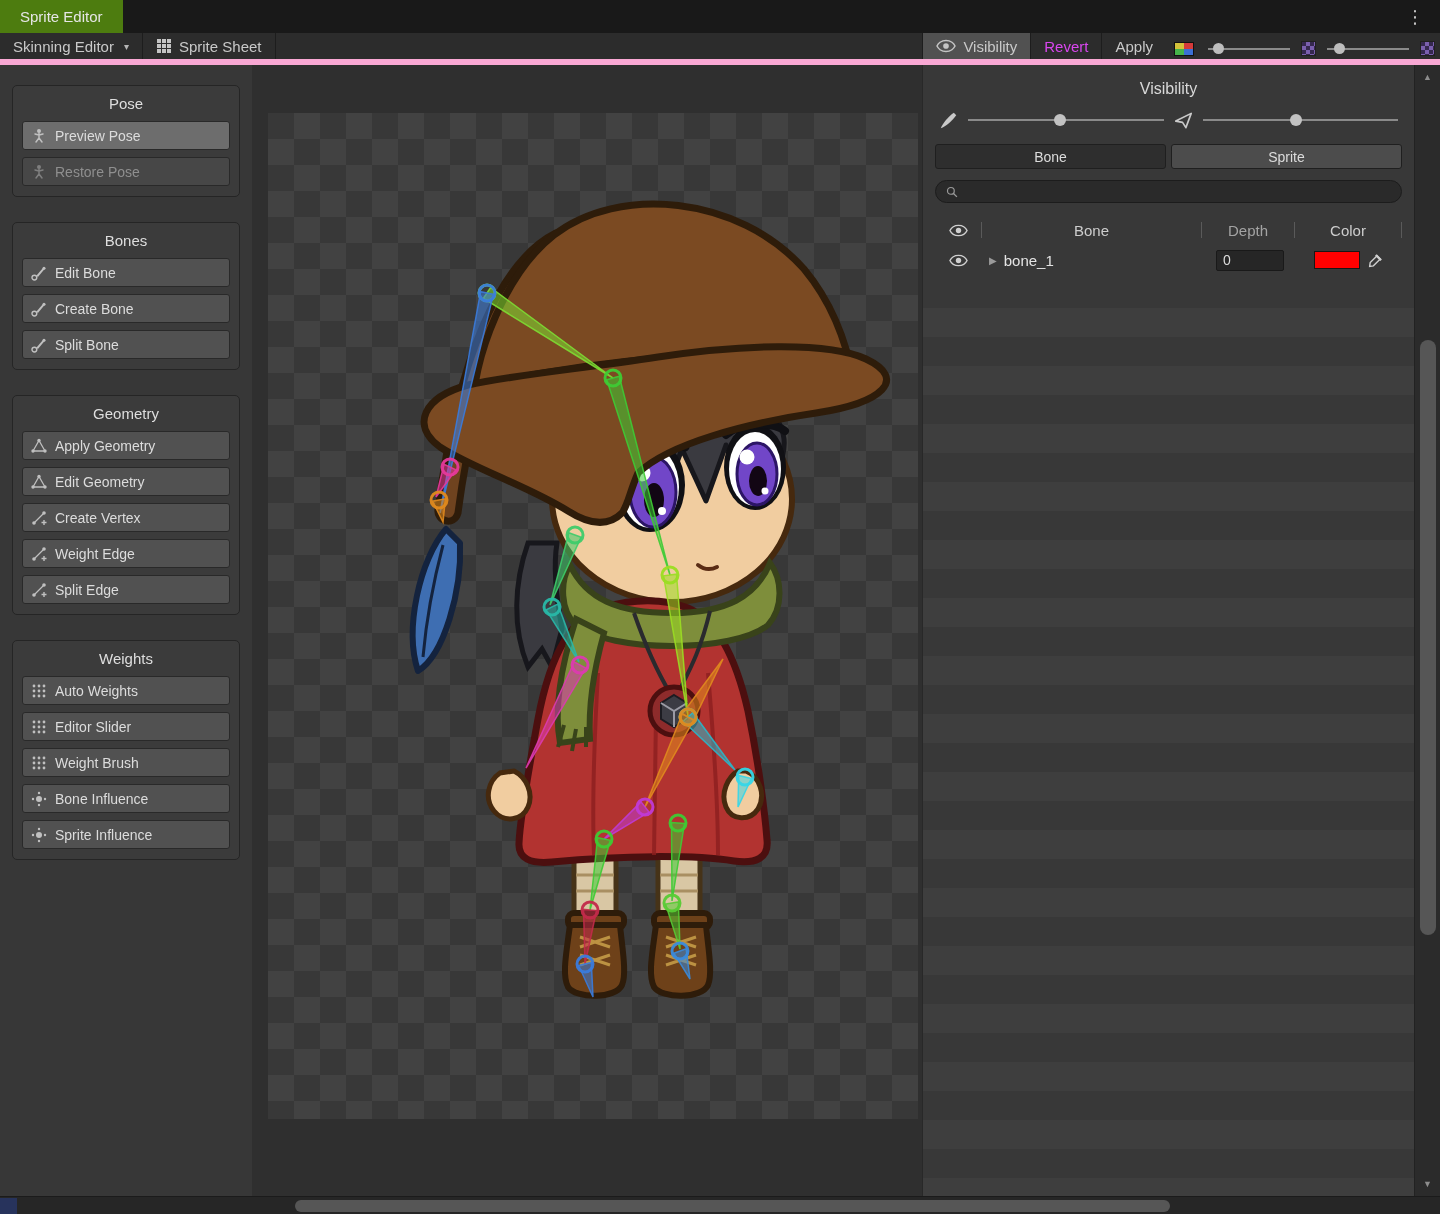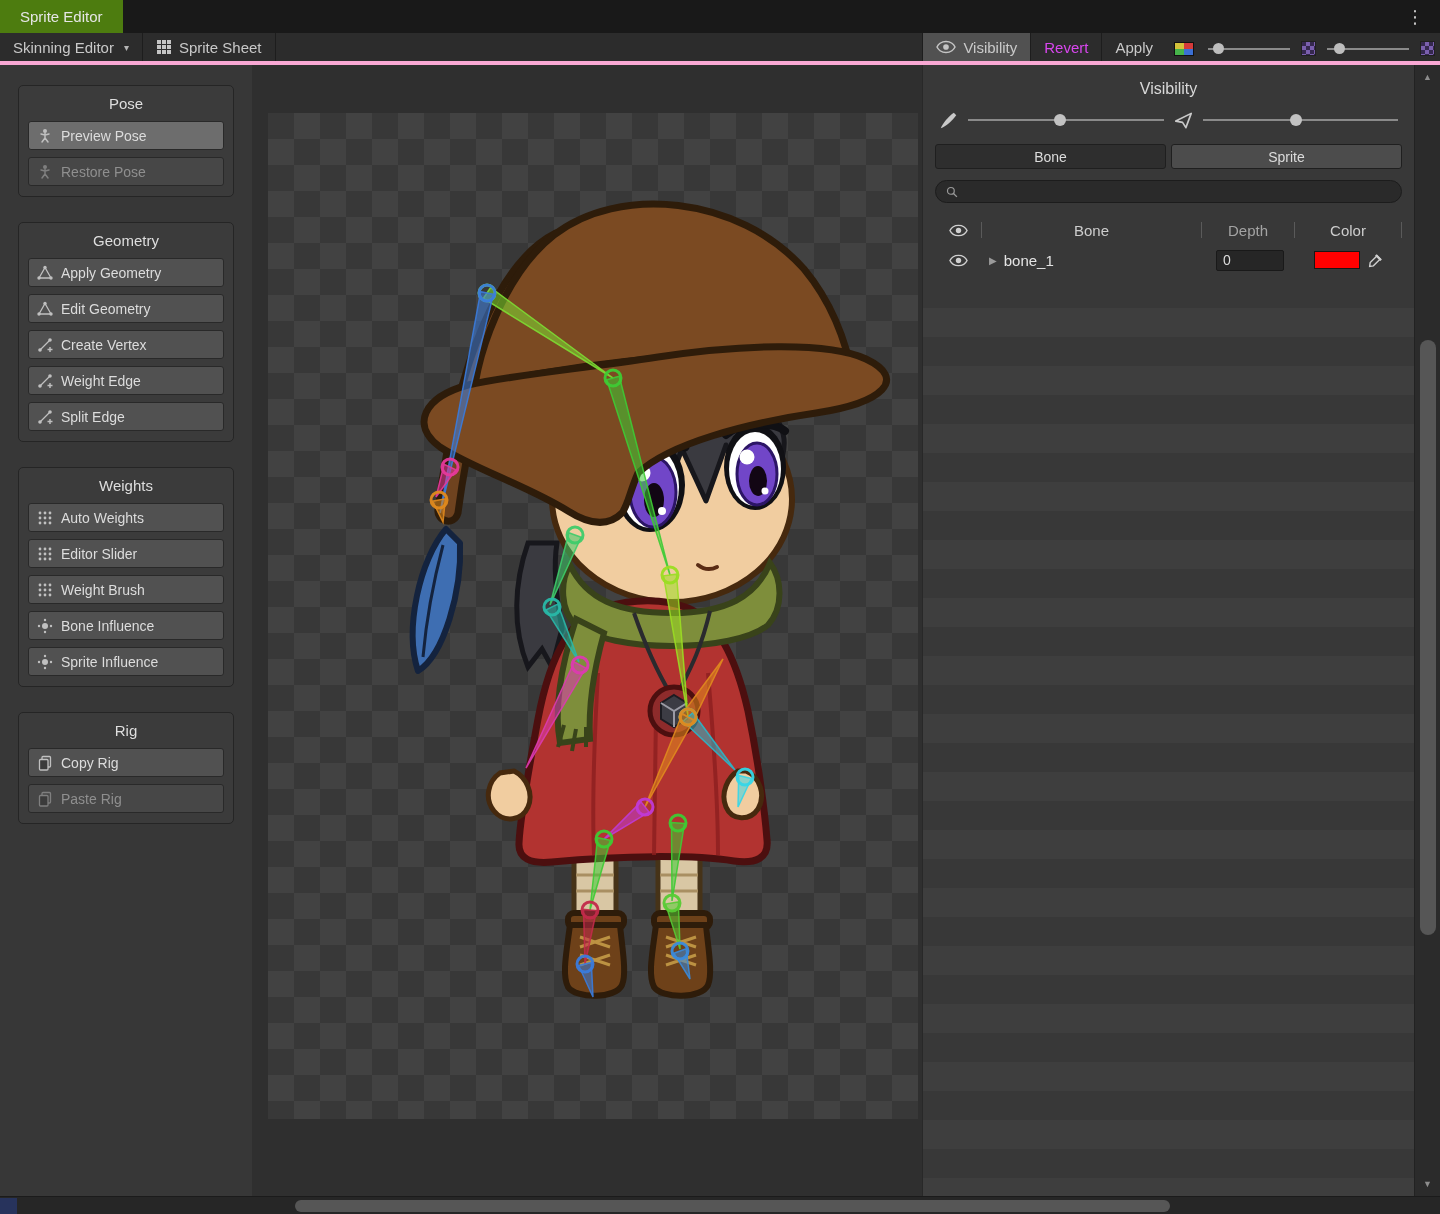--- a/index.html
+++ b/index.html
@@ -6,41 +6,41 @@
 html,body{width:1440px;height:1214px;overflow:hidden;background:#383838;
   font-family:"Liberation Sans",sans-serif;color:#d6d6d6;font-size:15px}
 .window{display:flex;flex-direction:column;width:1440px;height:1214px}
 
 
 .titlebar{height:33px;background:#191919;display:flex;align-items:stretch;position:relative;flex:0 0 auto}
 .doc-tab{background:#4d7c0f;padding:0 20px;display:flex;align-items:center;color:#e6e6e6;font-size:15px}
 .kebab{position:absolute;right:16px;top:0;height:33px;display:flex;align-items:center;color:#cfcfcf;font-size:18px}
 
 
-.toolbar{height:32px;background:#2c2c2c;border-bottom:4px solid #f9a8d4;display:flex;align-items:stretch;flex:0 0 auto}
+.toolbar{height:32px;background:#2c2c2c;border-bottom:6px solid #f9a8d4;display:flex;align-items:stretch;flex:0 0 auto}
 .tb-btn{display:flex;align-items:center;gap:7px;padding:0 13px;background:transparent;border:none;color:#c9c9c9;font-size:15px;font-family:inherit;cursor:default;white-space:nowrap}
 .tb-btn .caret{font-size:10px;color:#b5b5b5;margin-left:3px}
 .tb-sep{width:1px;background:#1d1d1d;flex:0 0 auto}
 .tb-spacer{flex:1}
 .tb-btn.toggled{background:#515151;border-left:1px solid #1d1d1d;border-right:1px solid #1d1d1d}
 .tb-btn.disabled{color:#d946ef}
 .ic{width:16px;height:16px;color:#c4c4c4}
 .color-chip{width:20px;height:14px;margin:9px 8px 0;border:1px solid #111;
   background:conic-gradient(#d43a3a 0 25%,#3b6fd4 0 50%,#46b44a 0 75%,#d4c23a 0);flex:0 0 auto}
 .tb-slider{position:relative;width:82px;height:32px;margin:0 6px;flex:0 0 auto}
 .tb-slider .track{position:absolute;left:0;right:0;top:15px;height:2px;background:#8a8a8a}
 .tb-slider .knob{position:absolute;top:10px;width:11px;height:11px;border-radius:50%;background:#bdbdbd;margin-left:-5px}
 .checker-chip{width:15px;height:15px;margin:8px 5px 0;border:1px solid #202020;flex:0 0 auto;
   background:conic-gradient(#7a5fae 0 25%,#35284f 0 50%,#7a5fae 0 75%,#35284f 0);background-size:8px 8px}
 
 
 .main{flex:1;display:flex;min-height:0}
 
 
-.sidebar{width:252px;background:#373737;padding:20px 18px;flex:0 0 auto;overflow:hidden}
+.sidebar{width:252px;background:#373737;padding:20px 12px;flex:0 0 auto;overflow:hidden}
 .group{border:1px solid #252525;border-radius:5px;background:#3b3b3b;padding:9px 9px 3px;margin-bottom:25px}
 .group-title{text-align:center;color:#dedede;margin-bottom:9px}
 .sbtn{display:flex;align-items:center;gap:8px;width:100%;height:29px;margin-bottom:7px;background:#515151;
   border:1px solid #292929;border-radius:3px;color:#dcdcdc;font-size:14px;font-family:inherit;padding:0 8px;cursor:default;white-space:nowrap}
 .sbtn.active{background:#6d6d6d}
 .sbtn.disabled{background:#474747;color:#8f8f8f}
 .sbtn .ic{flex:0 0 auto;color:#c0c0c0}
 .sbtn.disabled .ic{color:#7f7f7f}
 
 
@@ -235,20 +235,41 @@
           <span>Preview Pose</span>
         </button>
         <button class="sbtn disabled">
           <svg class="ic">
               <use href="#i-pose"></use>
             </svg>
           <span>Restore Pose</span>
         </button>
       </div>
 
+      <div class="group">
+        <div class="group-title">Bones</div>
+        <button class="sbtn">
+          <svg class="ic">
+              <use href="#i-bone"></use>
+            </svg>
+          <span>Edit Bone</span>
+        </button>
+        <button class="sbtn">
+          <svg class="ic">
+              <use href="#i-bone"></use>
+            </svg>
+          <span>Create Bone</span>
+        </button>
+        <button class="sbtn">
+          <svg class="ic">
+              <use href="#i-bone"></use>
+            </svg>
+          <span>Split Bone</span>
+        </button>
+      </div>
 
       <div class="group">
         <div class="group-title">Geometry</div>
         <button class="sbtn">
           <svg class="ic">
               <use href="#i-geom"></use>
             </svg>
           <span>Apply Geometry</span>
         </button>
         <button class="sbtn">
@@ -304,35 +325,20 @@
           <span>Bone Influence</span>
         </button>
         <button class="sbtn">
           <svg class="ic">
               <use href="#i-influence"></use>
             </svg>
           <span>Sprite Influence</span>
         </button>
       </div>
 
-      <div class="group">
-        <div class="group-title">Rig</div>
-        <button class="sbtn">
-          <svg class="ic">
-              <use href="#i-copy"></use>
-            </svg>
-          <span>Copy Rig</span>
-        </button>
-        <button class="sbtn disabled">
-          <svg class="ic">
-              <use href="#i-copy"></use>
-            </svg>
-          <span>Paste Rig</span>
-        </button>
-      </div>
     </aside>
 
     <div class="canvas-area">
       <div class="board">
 
         <svg viewBox="0 0 650 1006">
 
           <path d="M260,430 C246,470 244,515 260,554 L274,536 L284,554 L294,516 C287,478 286,448 289,430 Z" fill="#3a3a40" stroke="#17171c" stroke-width="5"></path>
           <path d="M500,300 C516,336 520,382 508,420 L494,400 L486,416 L480,378 C486,348 490,318 492,302 Z" fill="#3a3a40" stroke="#17171c" stroke-width="5"></path>
 

